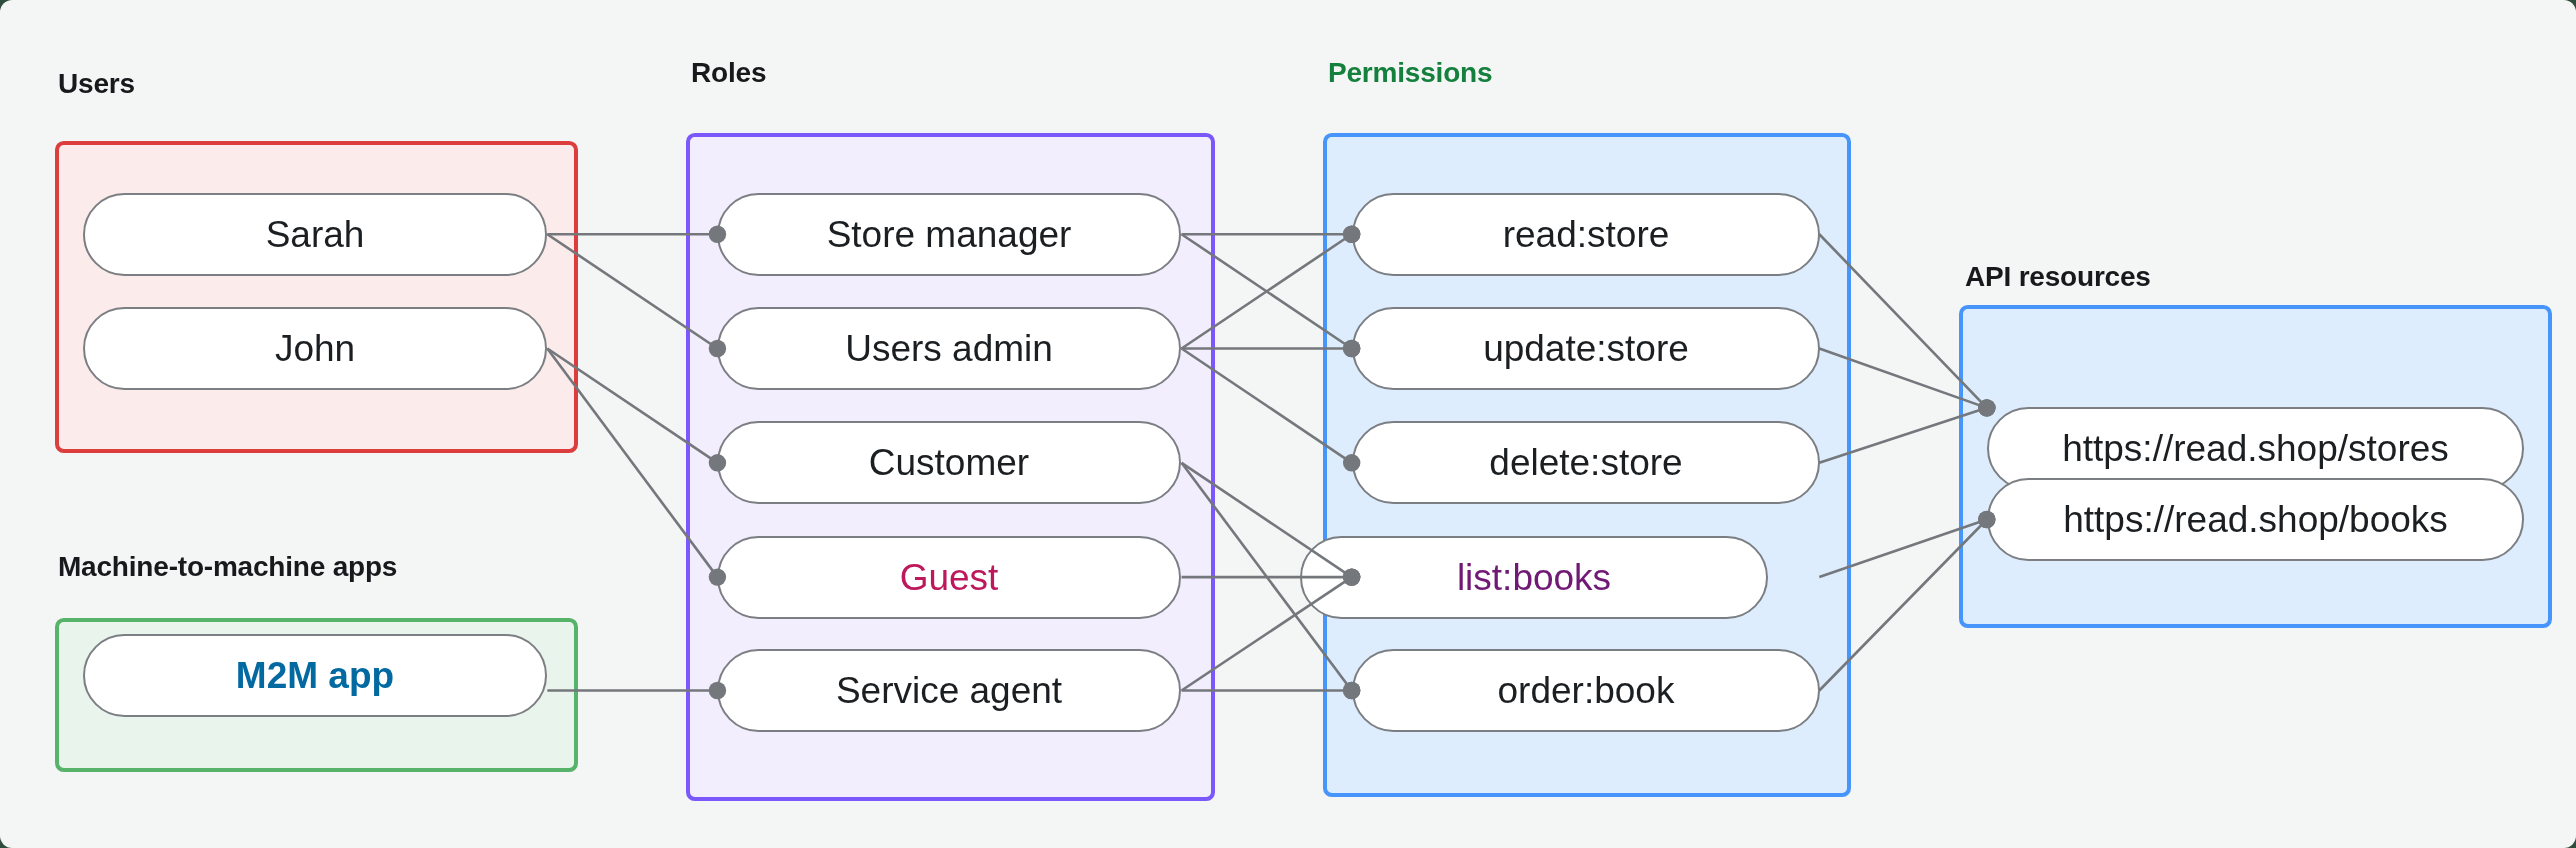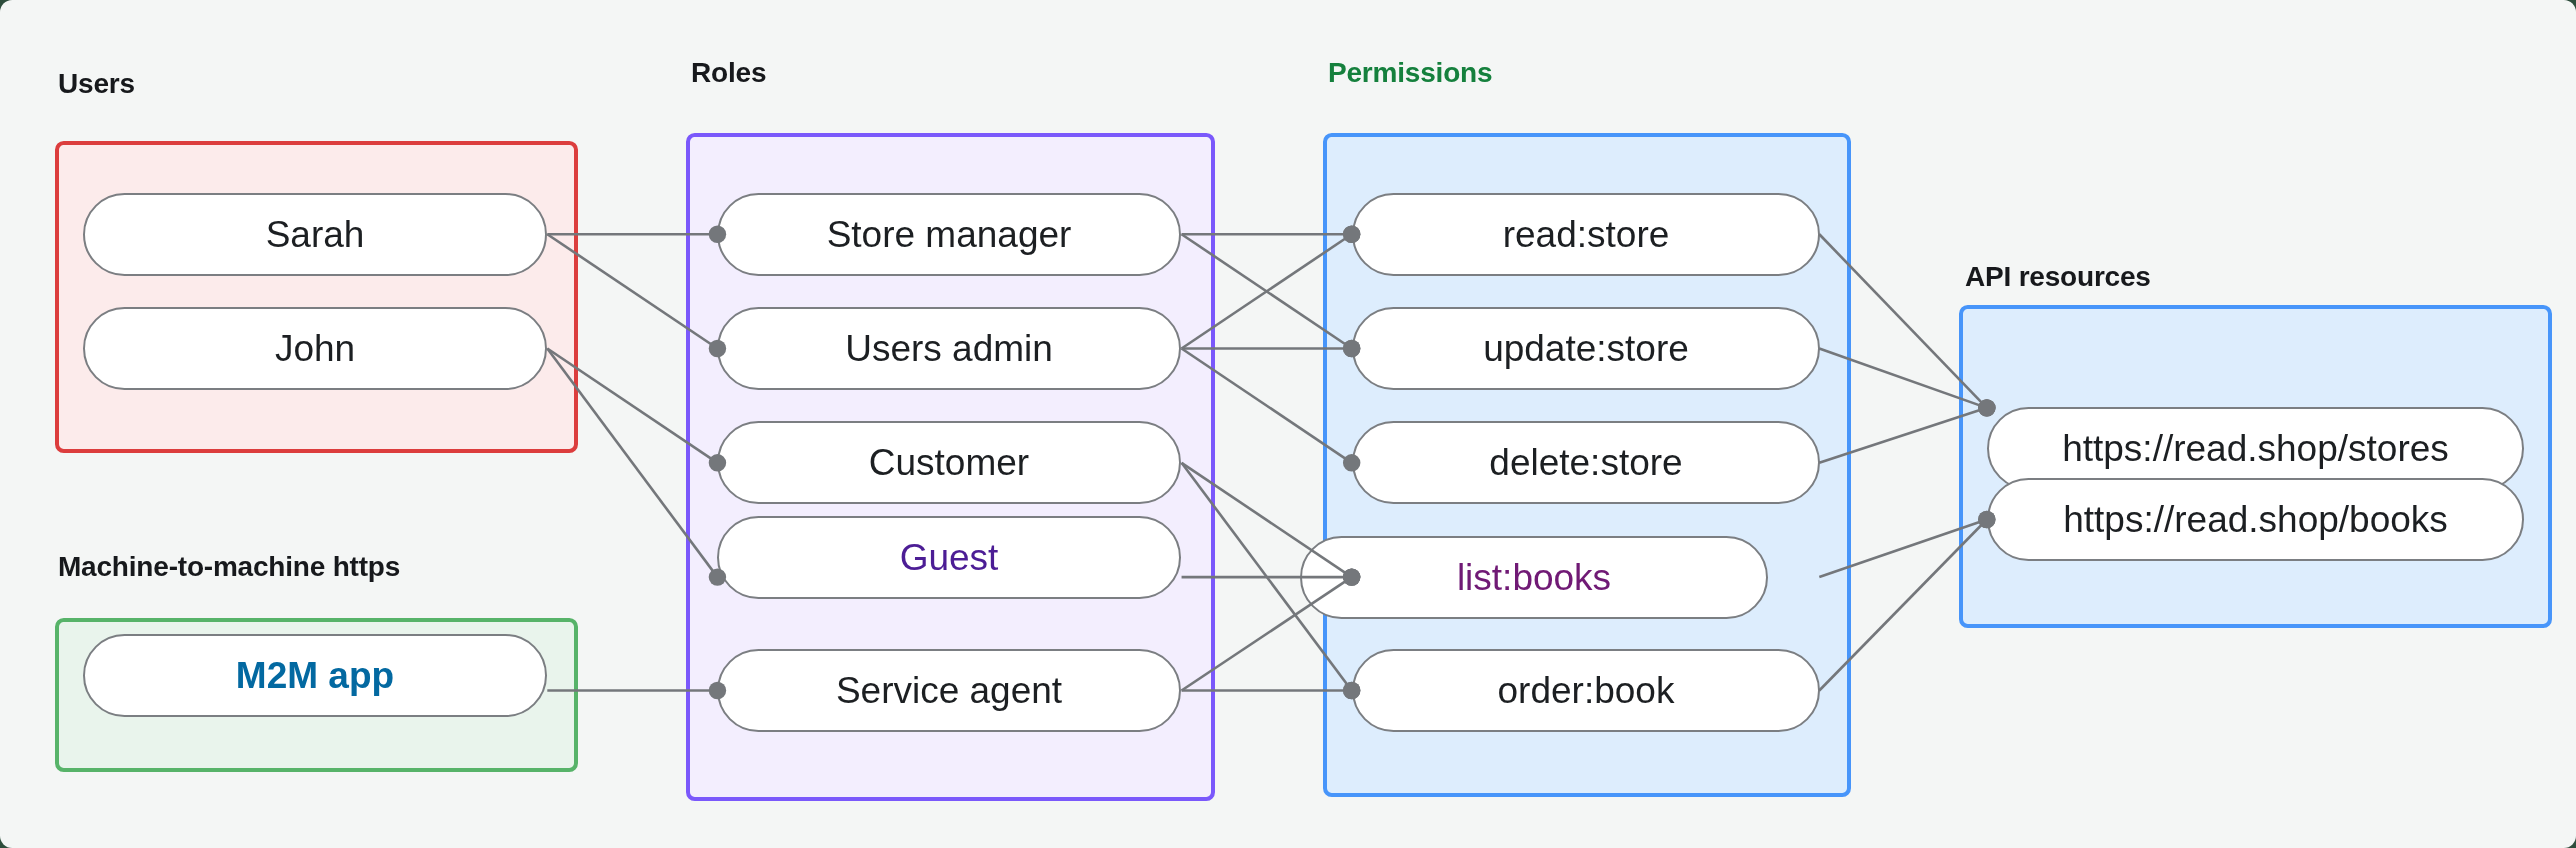--- a/index.html
+++ b/index.html
@@ -61,32 +61,32 @@
 
 <div class="stage" style="background: rgb(244, 246, 245);">
 
   <div class="gbox" id="box-users" style="left: 55px; top: 141px; width: 523px; height: 312px; border-color: rgb(220, 61, 61); background: rgb(252, 235, 235);"></div>
   <div class="gbox" id="box-m2m" style="left: 55px; top: 618px; width: 523px; height: 154px; border-color: rgb(87, 179, 105); background: rgb(233, 244, 236);"></div>
   <div class="gbox" id="box-roles" style="left: 686px; top: 133px; width: 529px; height: 668px; border-color: rgb(122, 88, 251); background: rgb(243, 238, 254);"></div>
   <div class="gbox" id="box-permissions" style="left: 1323px; top: 133px; width: 528px; height: 664px; border-color: rgb(71, 149, 250); background: rgb(221, 237, 253);"></div>
   <div class="gbox" id="box-api" style="left: 1959px; top: 305px; width: 593px; height: 323px; border-color: rgb(71, 149, 250); background: rgb(221, 237, 253);"></div>
 
   <div class="glabel" id="label-users" style="left: 58px; top: 65px; color: rgb(23, 25, 28);">Users</div>
-  <div class="glabel" id="label-m2m" style="left: 58px; top: 548px; color: rgb(23, 25, 28);">Machine-to-machine https</div>
+  <div class="glabel" id="label-m2m" style="left: 58px; top: 548px; color: rgb(23, 25, 28);">Machine-to-machine apps</div>
   <div class="glabel" id="label-roles" style="left: 691px; top: 54px; color: rgb(23, 25, 28);">Roles</div>
   <div class="glabel" id="label-permissions" style="left: 1328px; top: 54px; color: #15803d;">Permissions</div>
   <div class="glabel" id="label-api" style="left: 1965px; top: 258px; color: rgb(23, 25, 28);">API resources</div>
 
 <div class="pill" style="left: 83px; top: 193px; width: 464px; background: rgb(255, 255, 255); border-color: rgb(123, 126, 130); color: rgb(28, 31, 34);">Sarah</div>
     <div class="pill" style="left: 83px; top: 307px; width: 464px; background: rgb(255, 255, 255); border-color: rgb(123, 126, 130); color: rgb(28, 31, 34);">John</div>
     <div class="pill" style="left: 83px; top: 634px; width: 464px; background: rgb(255, 255, 255); border-color: rgb(123, 126, 130); color: #0369a1; font-weight: bold;">M2M app</div>
     <div class="pill" style="left: 717px; top: 193px; width: 464px; background: rgb(255, 255, 255); border-color: rgb(123, 126, 130); color: rgb(28, 31, 34);">Store manager</div>
     <div class="pill" style="left: 717px; top: 307px; width: 464px; background: rgb(255, 255, 255); border-color: rgb(123, 126, 130); color: rgb(28, 31, 34);">Users admin</div>
     <div class="pill" style="left: 717px; top: 421px; width: 464px; background: rgb(255, 255, 255); border-color: rgb(123, 126, 130); color: rgb(28, 31, 34);">Customer</div>
-    <div class="pill" style="left: 717px; top: 516px; width: 464px; background: rgb(255, 255, 255); border-color: rgb(123, 126, 130); color: #4c1d95;">Guest</div>
+    <div class="pill" style="left: 717px; top: 536px; width: 464px; background: rgb(255, 255, 255); border-color: rgb(123, 126, 130); color: #be185d;">Guest</div>
     <div class="pill" style="left: 717px; top: 649px; width: 464px; background: rgb(255, 255, 255); border-color: rgb(123, 126, 130); color: rgb(28, 31, 34);">Service agent</div>
     <div class="pill" style="left: 1352px; top: 193px; width: 468px; background: rgb(255, 255, 255); border-color: rgb(123, 126, 130); color: rgb(28, 31, 34);">read:store</div>
     <div class="pill" style="left: 1352px; top: 307px; width: 468px; background: rgb(255, 255, 255); border-color: rgb(123, 126, 130); color: rgb(28, 31, 34);">update:store</div>
     <div class="pill" style="left: 1352px; top: 421px; width: 468px; background: rgb(255, 255, 255); border-color: rgb(123, 126, 130); color: rgb(28, 31, 34);">delete:store</div>
     <div class="pill" style="left: 1300px; top: 536px; width: 468px; background: rgb(255, 255, 255); border-color: rgb(123, 126, 130); color: #701a75;">list:books</div>
     <div class="pill" style="left: 1352px; top: 649px; width: 468px; background: rgb(255, 255, 255); border-color: rgb(123, 126, 130); color: rgb(28, 31, 34);">order:book</div>
     <div class="pill" style="left: 1987px; top: 367px; width: 537px; background: rgb(255, 255, 255); border-color: rgb(123, 126, 130); color: rgb(28, 31, 34); margin-top: 40px;">https://read.shop/stores</div>
     <div class="pill" style="left: 1987px; top: 478px; width: 537px; background: rgb(255, 255, 255); border-color: rgb(123, 126, 130); color: rgb(28, 31, 34);">https://read.shop/books</div>
     <svg class="edges" width="2576" height="848" viewBox="0 0 2952 972">
       <line x1="627" y1="268.5" x2="822" y2="268.5" stroke="#74777b" stroke-width="3"></line>

